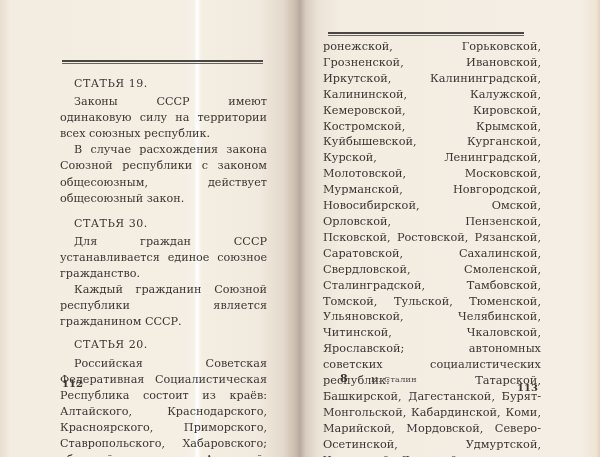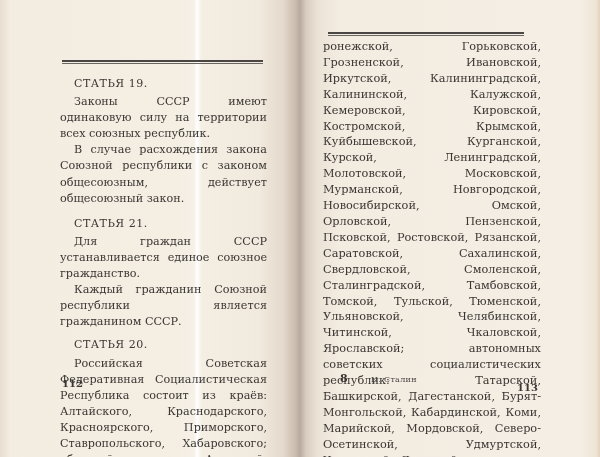--- a/index.html
+++ b/index.html
@@ -39,21 +39,21 @@
 </head>
 <body>
 
 <div class="spread">
   <div class="page page-left">
     <div class="rule" style="left:62px; top:60px; width:201px;"></div>
     <div class="col left-col">
       <div class="art">СТАТЬЯ 19.</div>
       <p>Законы СССР имеют одинаковую силу на территории всех союзных республик.</p>
       <p>В случае расхождения закона Союзной республики с законом общесоюзным, действует общесоюзный закон.</p>
-      <div class="art">СТАТЬЯ 21.</div>
+      <div class="art">СТАТЬЯ 30.</div>
       <p>Для граждан СССР устанавливается единое союзное гражданство.</p>
       <p>Каждый гражданин Союзной республики является гражданином СССР.</p>
       <div class="art" style="margin-top:7px;">СТАТЬЯ 20.</div>
       <p>Российская Советская Федеративная Социалистическая Республика состоит из краёв: Алтайского, Краснодарского, Красноярского, Приморского, Ставропольского, Хабаровского; областей: Амурской, Архангельской, Астраханской, Брянской, Великолукской, Владимирской, Вологодской, Во-</p>
     </div>
     <div class="folio" style="left:62px; top:378px;">112</div>
   </div>
 
   <div class="page page-right">
     <div class="rule" style="left:28px; top:32px; width:196px;"></div>

